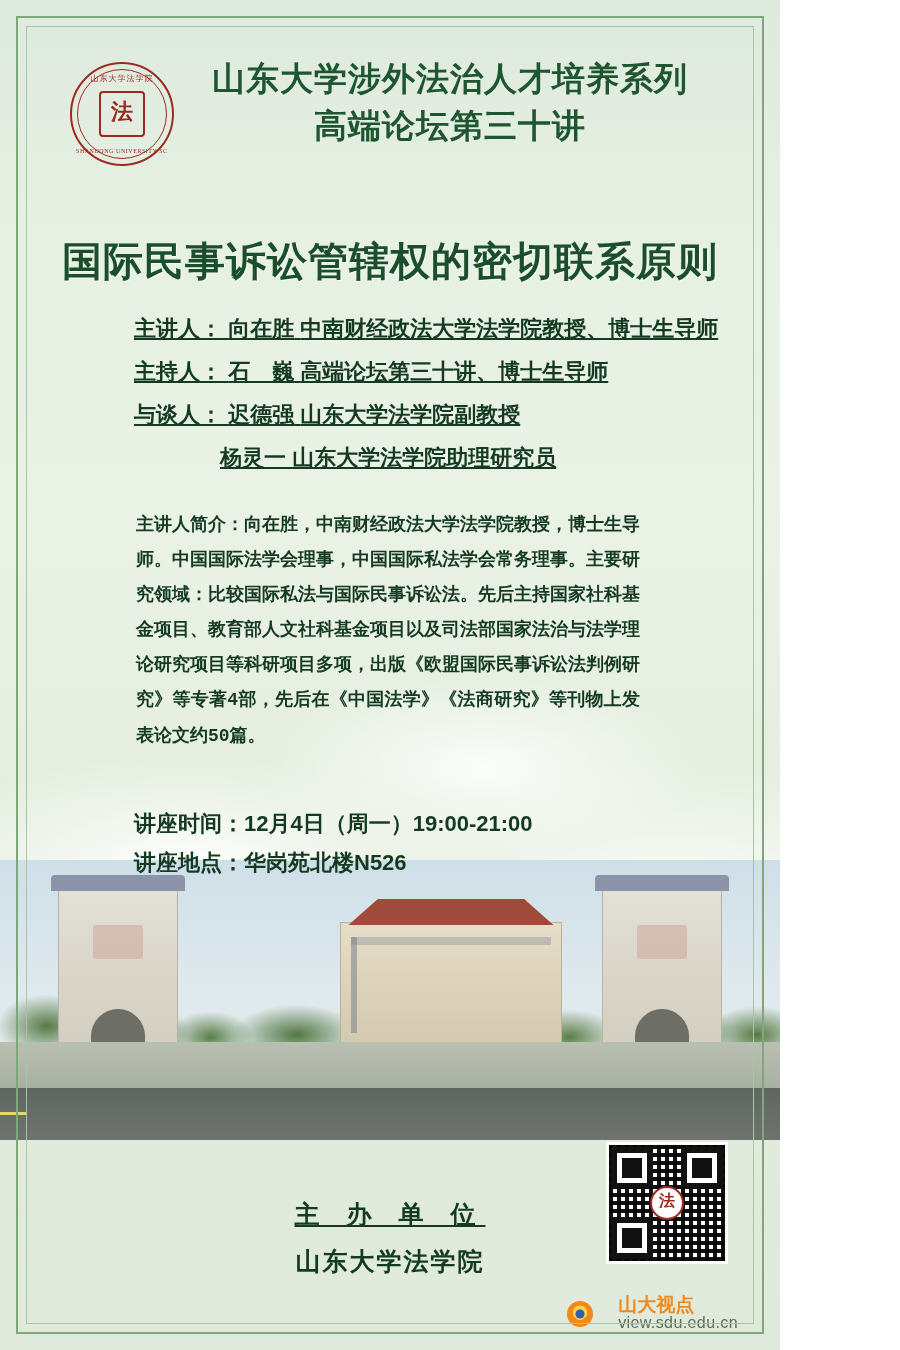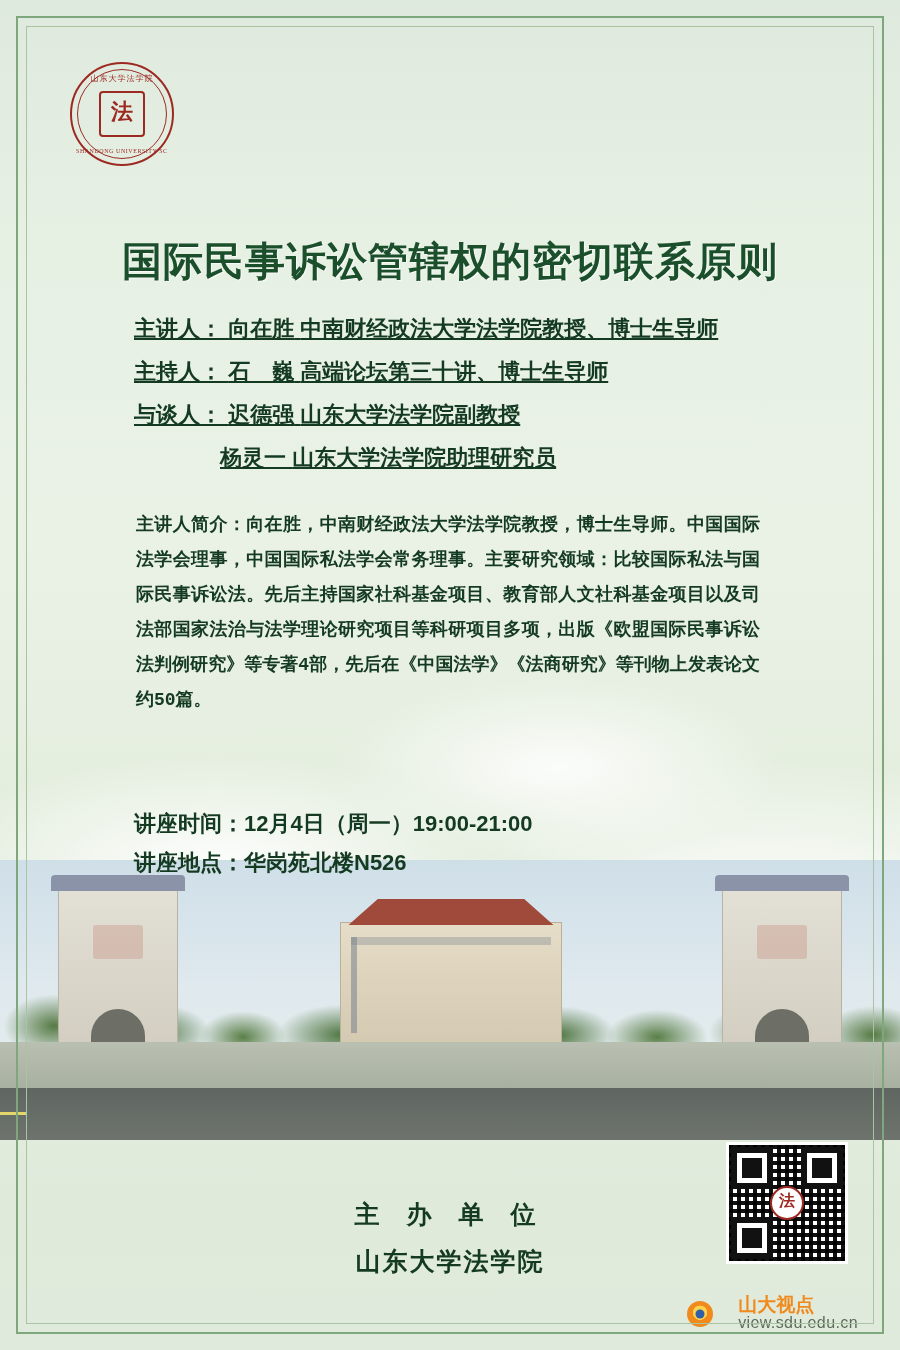--- a/index.html
+++ b/index.html
@@ -2,21 +2,21 @@
 <html><head>
 <meta charset="utf-8">
 <style>
   html, body {
     margin: 0;
     padding: 0;
     background: #ffffff;
   }
   #poster {
     position: relative;
-    width: 900px;
+    width: 780px;
     height: 1350px;
     overflow: hidden;
     font-family: "Liberation Serif", "DejaVu Serif", serif;
     background: linear-gradient(#dfeade 0%, #e6f0e3 18%, #eaf2e6 40%, #e3eddd 62%, #dceada 100%);
   }
 
   
   .frame-outer {
     position: absolute;
     left: 16px; top: 16px; right: 16px; bottom: 16px;
@@ -275,20 +275,21 @@
     left: 0; right: 0; top: 1198px;
     z-index: 20;
     text-align: center;
     color: #143a22;
     font-family: "Liberation Sans", sans-serif;
   }
   .organiser .label {
     font-size: 25px;
     font-weight: bold;
     letter-spacing: 10px;
+    text-decoration: underline;
   }
   .organiser .unit {
     margin-top: 14px;
     font-size: 25px;
     font-weight: bold;
     letter-spacing: 2px;
   }
 
   
   .qr {
@@ -406,20 +407,24 @@
   <div class="reflection"></div>
   <div class="reflection-veil"></div>
 
   <div class="logo">
     <div class="ring"></div>
     <div class="arc-top">山东大学法学院</div>
     <div class="seal">法</div>
     <div class="arc-bottom">SHANDONG UNIVERSITY SCHOOL OF LAW</div>
   </div>
 
+  <div class="series-title">
+    <div>山东大学涉外法治人才培养系列</div>
+    <div>高端论坛第三十讲</div>
+  </div>
 
   <div class="main-title">国际民事诉讼管辖权的密切联系原则</div>
 
   <div class="credits">
     <div class="row">
       <span class="role">主讲人：</span>
       <span class="name">向在胜</span>
       <span class="aff">中南财经政法大学法学院教授、博士生导师</span>
     </div>
     <div class="row">

